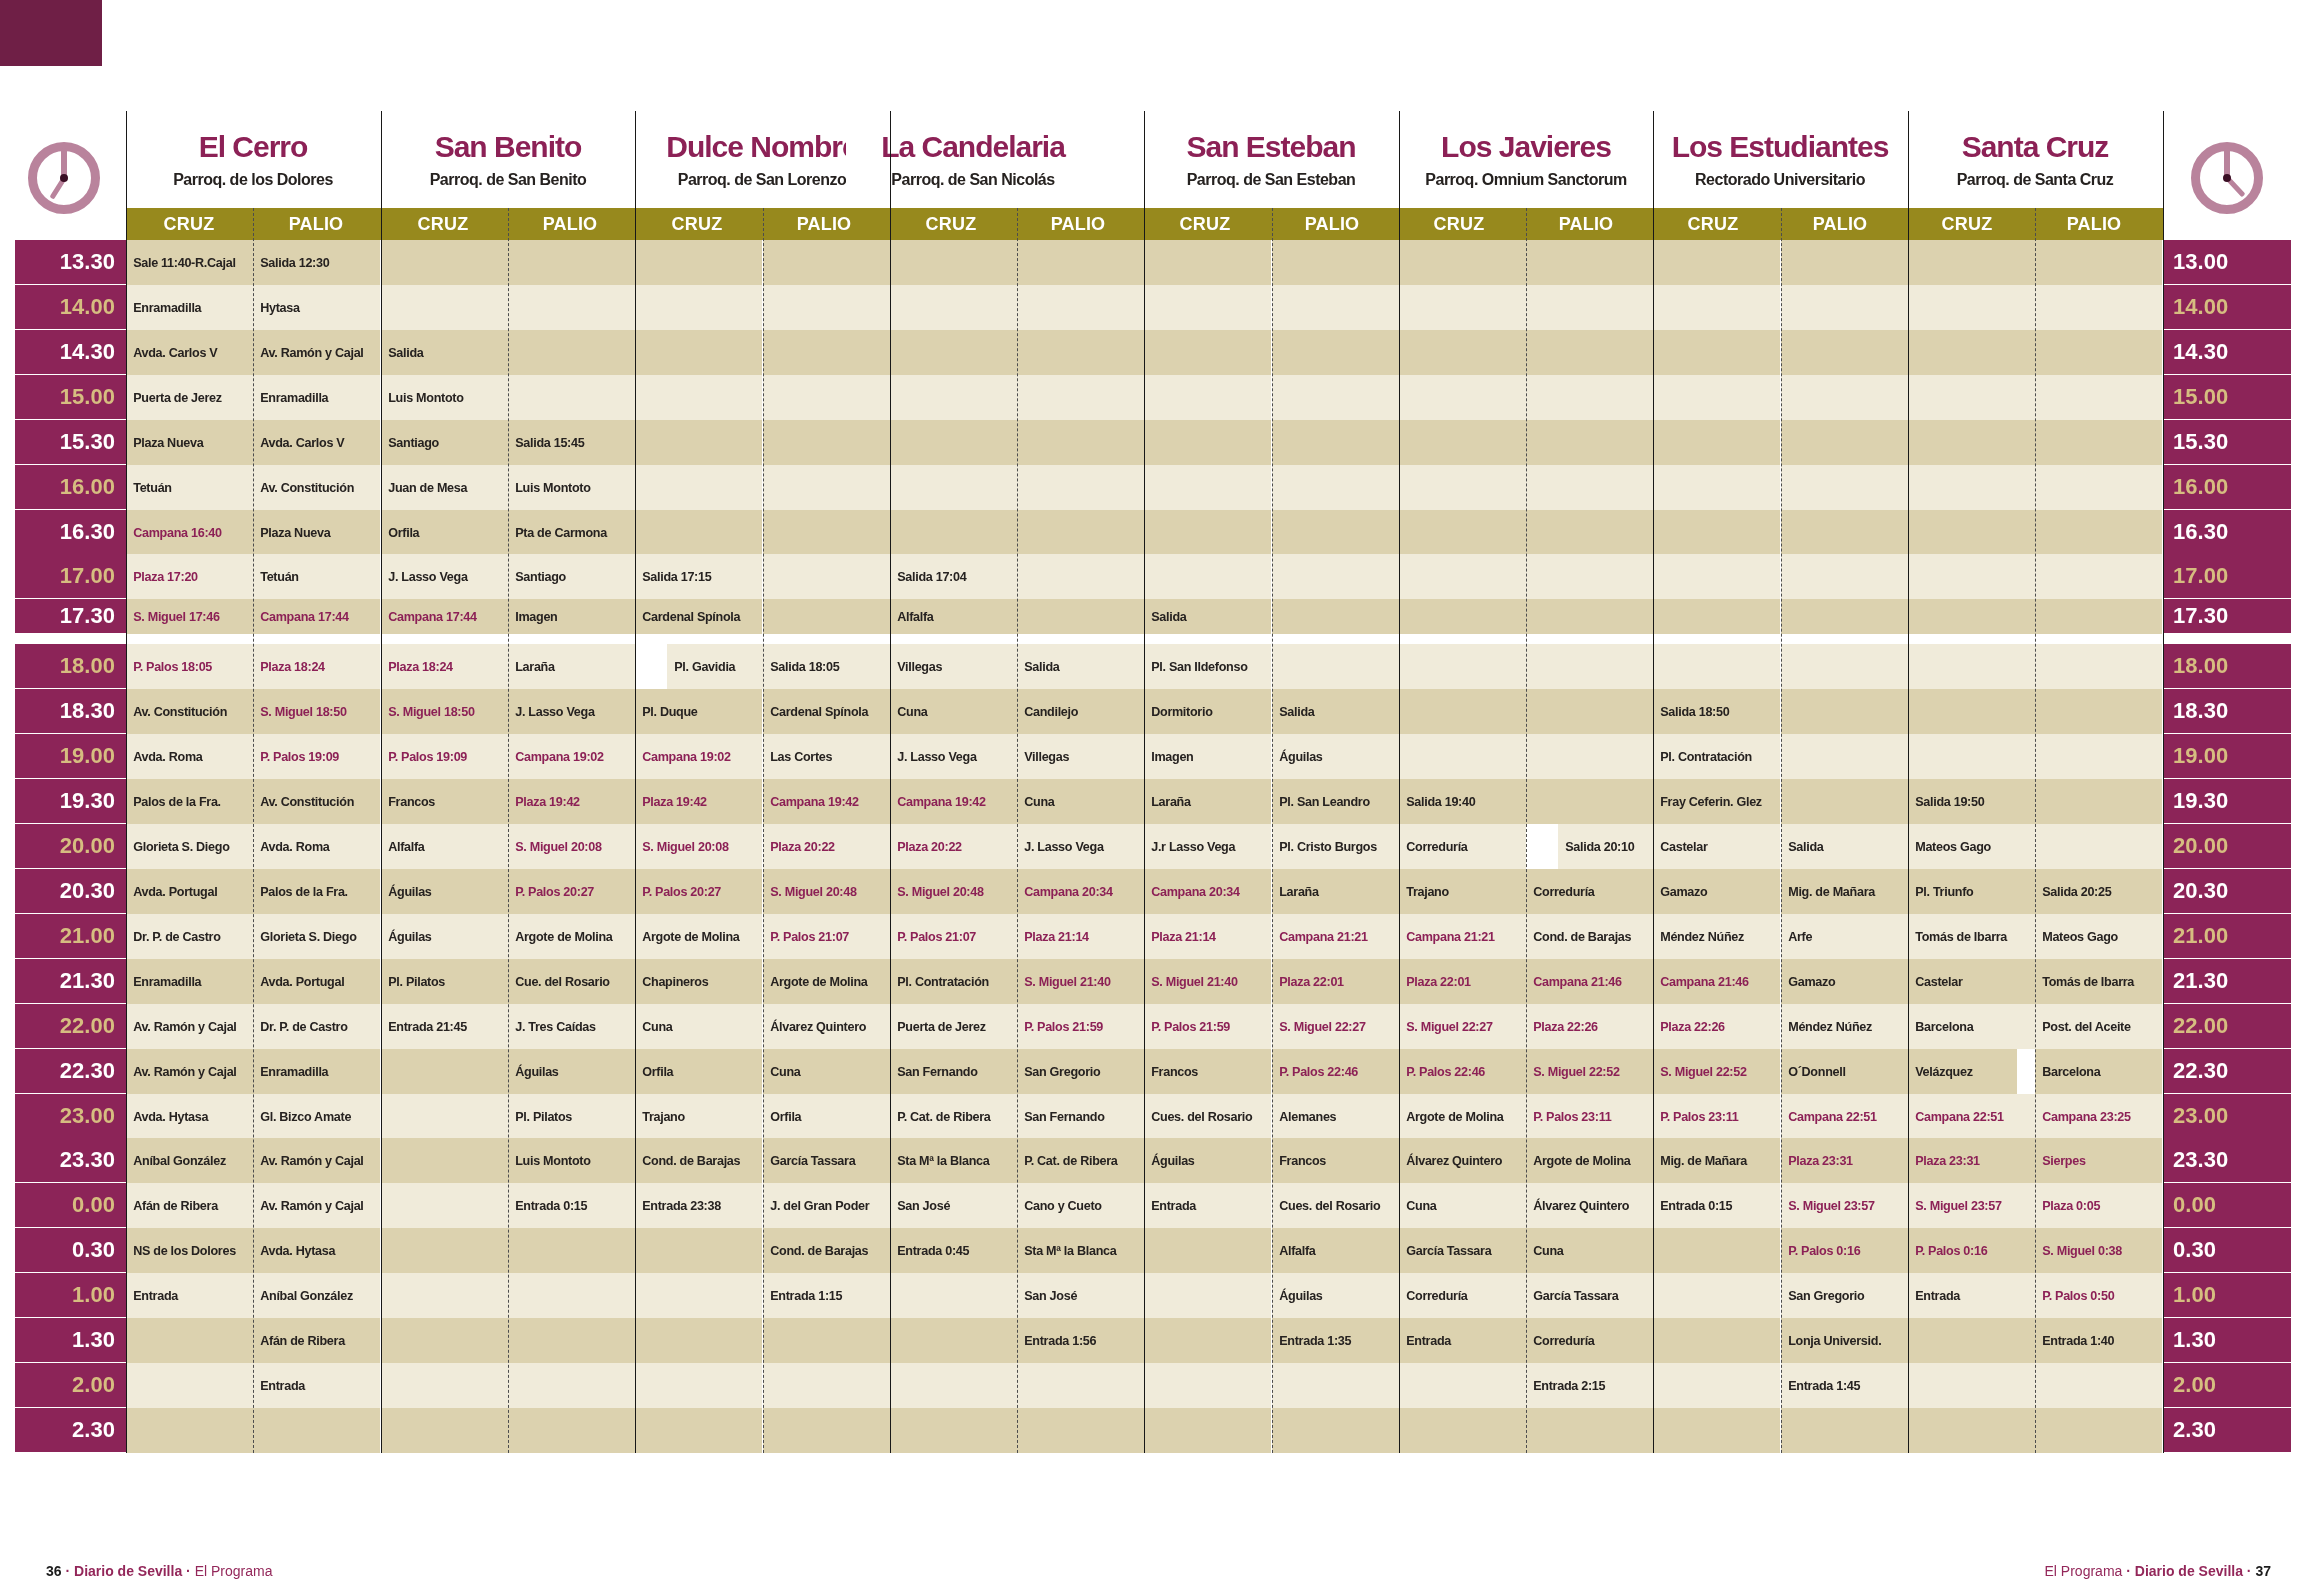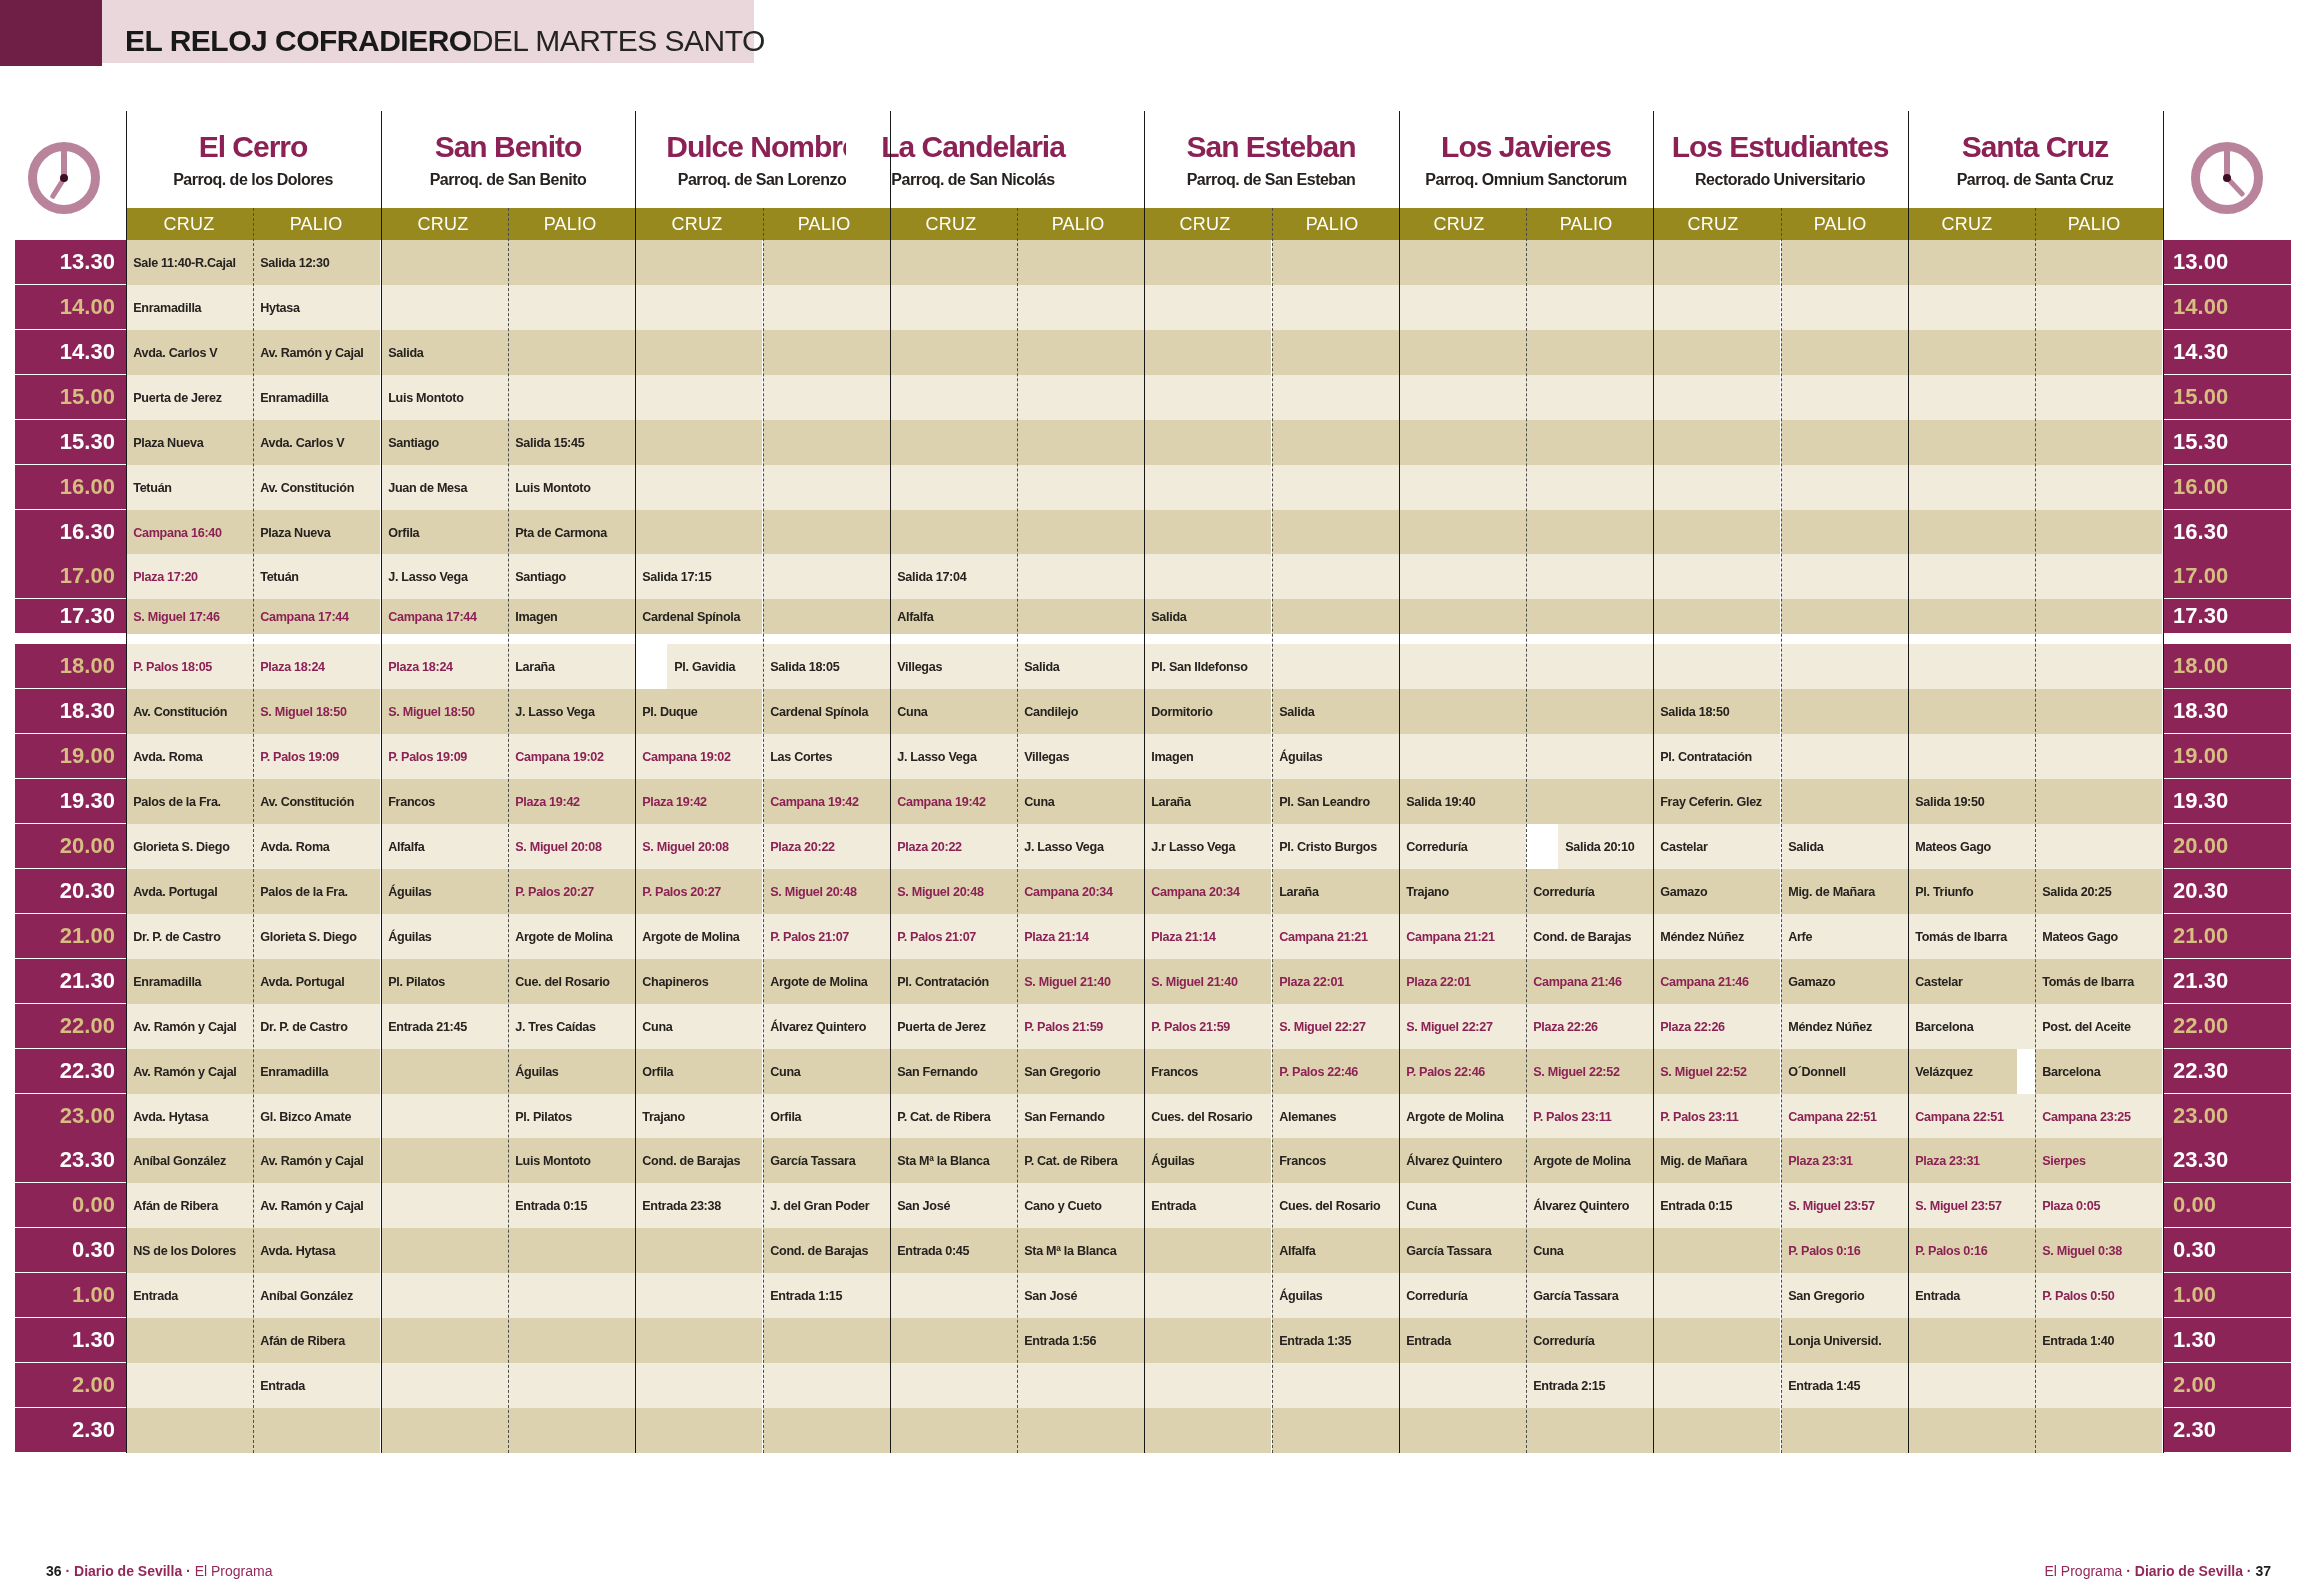--- a/index.html
+++ b/index.html
@@ -29,21 +29,21 @@
   .clock .tick.t12{left:50%;top:-6.8px;width:1.9px;height:5.8px;margin-left:-1px;}
   .clock .tick.t6{left:50%;bottom:-6.8px;width:1.9px;height:5.8px;margin-left:-1px;}
   .clock .tick.t3{right:-6.8px;top:50%;height:1.9px;width:5.8px;margin-top:-1px;}
   .clock .tick.t9{left:-6.8px;top:50%;height:1.9px;width:5.8px;margin-top:-1px;}
 
   #table{position:absolute;left:14.5px;top:111px;width:2275px;}
   .ghead{position:absolute;top:0;height:97px;display:flex;flex-direction:column;align-items:center;justify-content:center;gap:6.8px;background:#fff;}
   .gname{color:var(--purple);font-weight:bold;font-size:30px;letter-spacing:-1px;white-space:nowrap;}
   .gsub{color:var(--ink);font-weight:bold;font-size:16px;letter-spacing:-0.5px;white-space:nowrap;}
   .olive{position:absolute;top:97px;height:32px;background:var(--olive);display:flex;}
-  .olabel{flex:0 0 auto;display:flex;align-items:center;justify-content:center;color:#fff;font-weight:normal;font-size:18px;letter-spacing:0.2px;}
+  .olabel{flex:0 0 auto;display:flex;align-items:center;justify-content:center;color:#fff;font-weight:bold;font-size:18px;letter-spacing:0.2px;}
   .row{position:absolute;left:0;width:2275px;}
   .row .dcell{position:absolute;top:0;height:100%;font-weight:bold;font-size:12.6px;letter-spacing:-0.3px;
               color:var(--ink);display:flex;align-items:center;padding-left:7.7px;white-space:nowrap;overflow:hidden;}
   .row.dark .dcell{background:var(--rowDark);}
   .row.light .dcell{background:var(--rowLight);}
   .row .dcell.hl{color:var(--purple);}
   .tcell{position:absolute;top:0;height:100%;background:var(--timeBg);display:flex;align-items:center;
          font-weight:bold;font-size:22px;border-bottom:1.9px solid #fff;}
   .tcell.tleft{justify-content:flex-end;padding-right:10.6px;}
   .tcell.tright{justify-content:flex-start;padding-left:10.6px;}
@@ -61,24 +61,20 @@
   .footer .prog{color:var(--footerMaroon);font-weight:normal;}
   .footer .dot{color:var(--footerMaroon);font-weight:bold;}
 </style>
 </head>
 <body>
 
 <div id="page">
 
   <div class="corner-block"></div>
 
-  <div class="banner">
-    <span class="t-bold">EL RELOJ COFRADIERO</span>
-      <span class="t-rest"> DEL MARTES SANTO</span>
-  </div>
 
   <div class="clock" style="left:28px;top:142px;">
     <div class="tick t12"></div>
     <div class="tick t3"></div>
     <div class="tick t6"></div>
     <div class="tick t9"></div>
     <div class="hand min" style="transform:rotate(0deg);"></div>
     <div class="hand hour" style="transform:rotate(212deg);"></div>
     <div class="dot"></div>
   </div>

